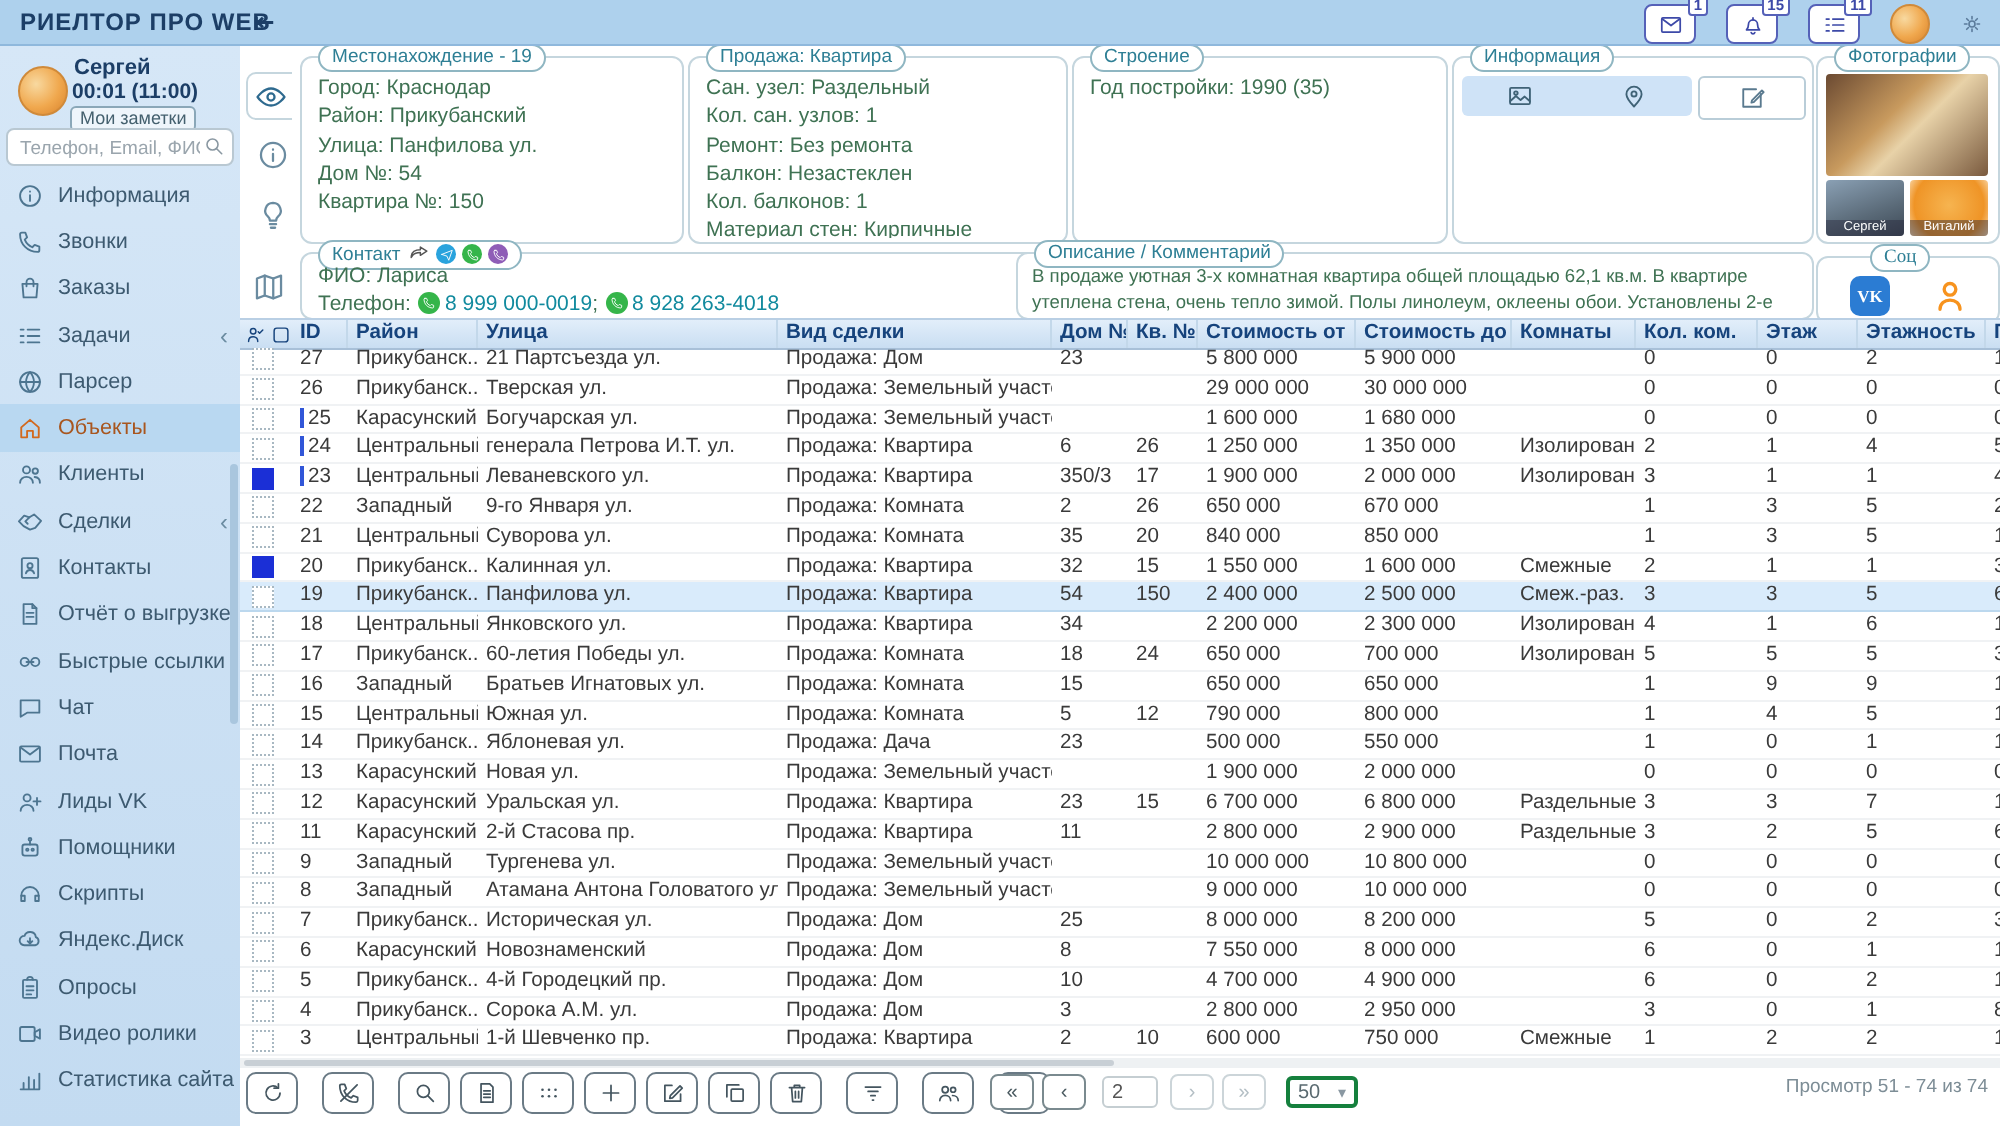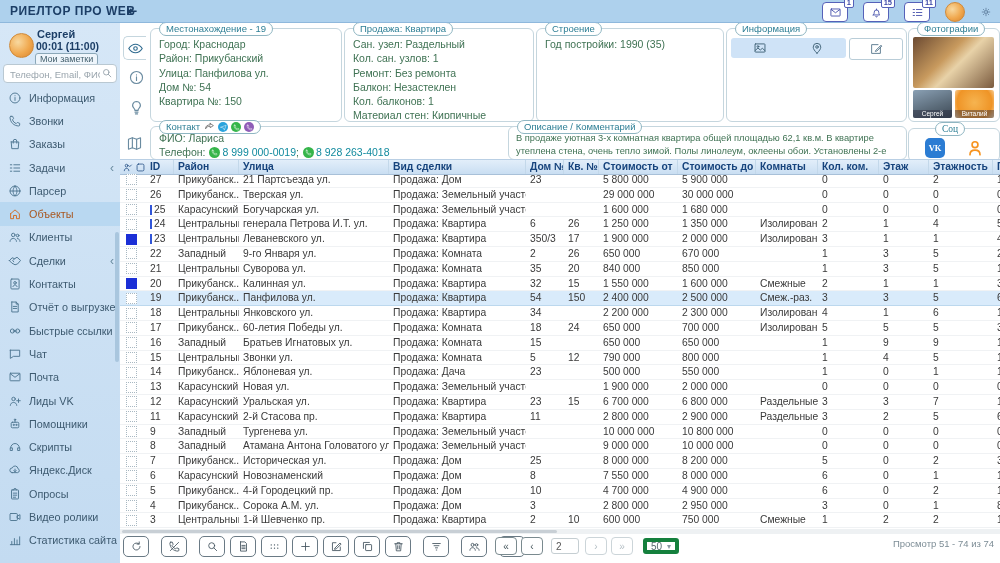--- a/index.html
+++ b/index.html
@@ -111,21 +111,21 @@
   .tbtn{width:24px;height:19px;background:#fff;border:1px solid #6a7a85;border-radius:5px;margin-right:5px;
         display:flex;align-items:center;justify-content:center;color:#44555f;cursor:pointer;}
   .tbtn .ic{width:13px;height:13px;}
   .tbtn.gap{margin-left:7px;}
   .pager{position:absolute;left:375px;top:515px;display:flex;align-items:center;font-size:10px;color:#5a6a70;}
   .pbtn{width:20px;height:16px;border:1px solid #7a8a8f;border-radius:4px;background:#fff;display:flex;align-items:center;
         justify-content:center;font-size:10px;margin-right:4px;cursor:pointer;color:#4a5a60;}
   .pbtn.dis{border-color:#ccd5d9;color:#b4bfc5;cursor:default;}
   .pgin{box-sizing:border-box;width:28px;height:16px;border:1px solid #c5ced2;border-radius:3px;margin:0 6px 0 4px;
         font-family:"Liberation Sans",sans-serif;font-size:10px;color:#555;padding-left:4px;}
-  .psize{box-sizing:border-box;width:36px;height:16px;border:4px solid #15803d;border-radius:3px;background:#fff;
+  .psize{box-sizing:border-box;width:36px;height:16px;border:2px solid #15803d;border-radius:3px;background:#fff;
          margin-left:6px;display:flex;align-items:center;justify-content:space-between;padding:0 4px;cursor:pointer;}
   .view-info{position:absolute;right:6px;top:516px;font-size:9.5px;color:#7d8d96;}
   
   .ic{display:block;fill:none;stroke:currentColor;stroke-width:1.6;stroke-linecap:round;stroke-linejoin:round;}
 </style>
 </head>
 <body>
 
 <div class="app">
 
@@ -764,21 +764,21 @@
           <span class="cell col-10">9</span>
           <span class="cell col-11">9</span>
           <span class="cell col-12">1</span>
         </div>
         <div class="trow">
           <span class="c-sel">
             <span class="cb"></span>
           </span>
           <span class="cell col-0">15</span>
           <span class="cell col-1">Центральный</span>
-          <span class="cell col-2">Звонки ул.</span>
+          <span class="cell col-2">Южная ул.</span>
           <span class="cell col-3">Продажа: Комната</span>
           <span class="cell col-4">5</span>
           <span class="cell col-5">12</span>
           <span class="cell col-6">790 000</span>
           <span class="cell col-7">800 000</span>
           <span class="cell col-8"></span>
           <span class="cell col-9">1</span>
           <span class="cell col-10">4</span>
           <span class="cell col-11">5</span>
           <span class="cell col-12">1</span>

